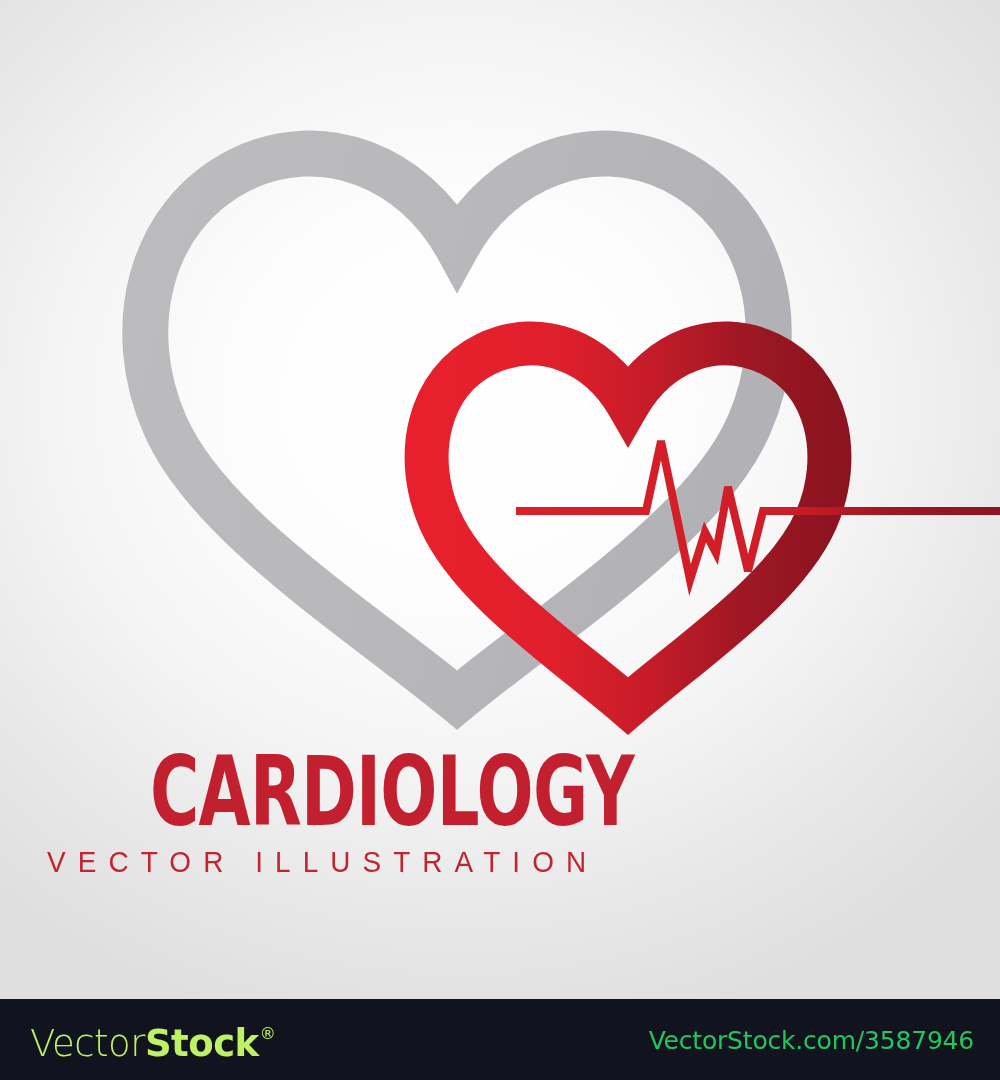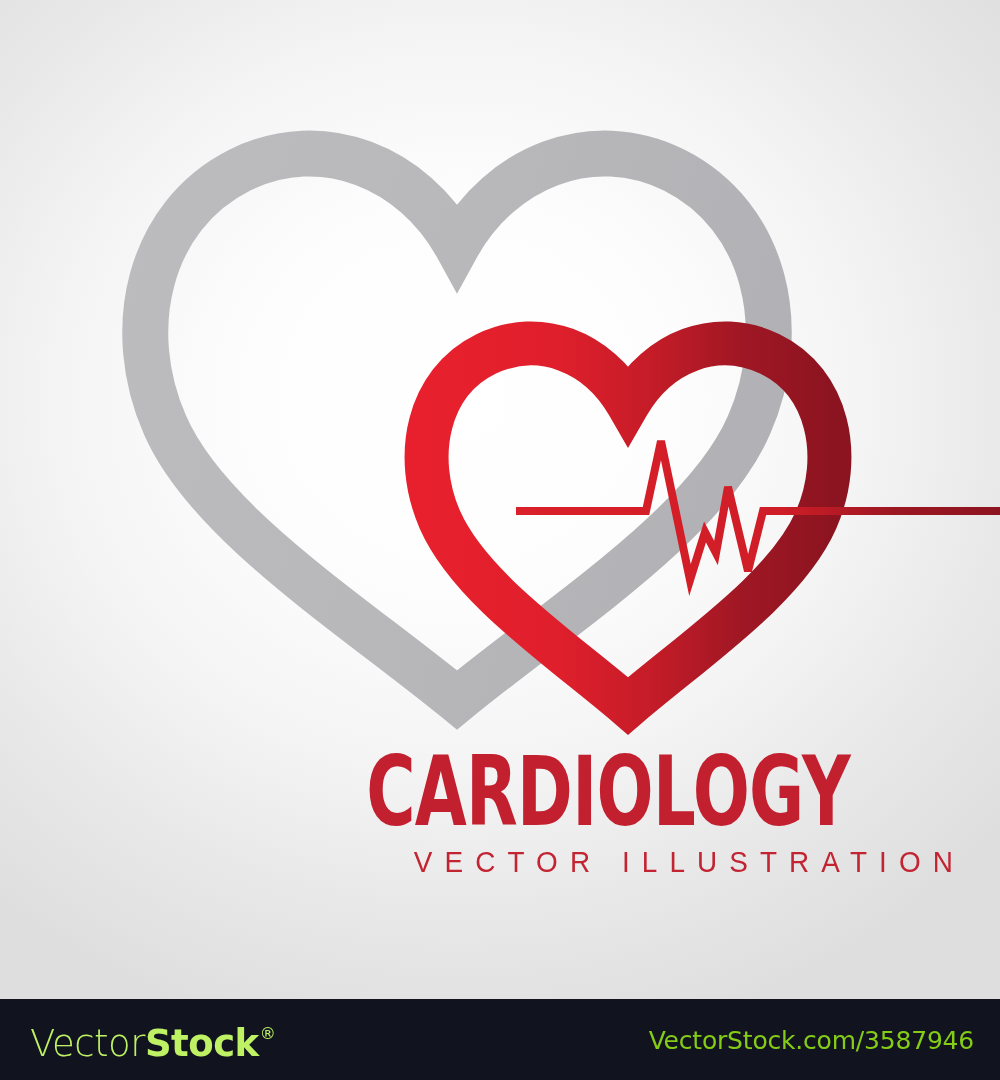--- a/index.html
+++ b/index.html
@@ -49,21 +49,21 @@
     width: 1000px;
     height: 999px;
   }
 
   
   .title-block {
     position: absolute;
     left: 0;
     top: 744px;
     width: 1000px;
-    text-align: right;
+    text-align: left;
   }
   .title-main {
     display: block;
     font-family: "DejaVu Sans", sans-serif;
     font-weight: 700;
     font-size: 96px;
     line-height: 96px;
     letter-spacing: -1px;
     color: #c3202f;
     transform: scaleX(0.70);
@@ -111,21 +111,21 @@
     vertical-align: super;
     font-weight: 400;
     position: relative;
     top: -4px;
     left: 1px;
   }
   .site-url {
     position: absolute;
     right: 26px;
     top: 27px;
-    color: #84cc16;
+    color: #22c55e;
     font-family: "DejaVu Sans", sans-serif;
     font-weight: 400;
     font-size: 25px;
     line-height: 30px;
     letter-spacing: -0.2px;
     white-space: nowrap;
   }
 </style>
 </head>
 <body>

